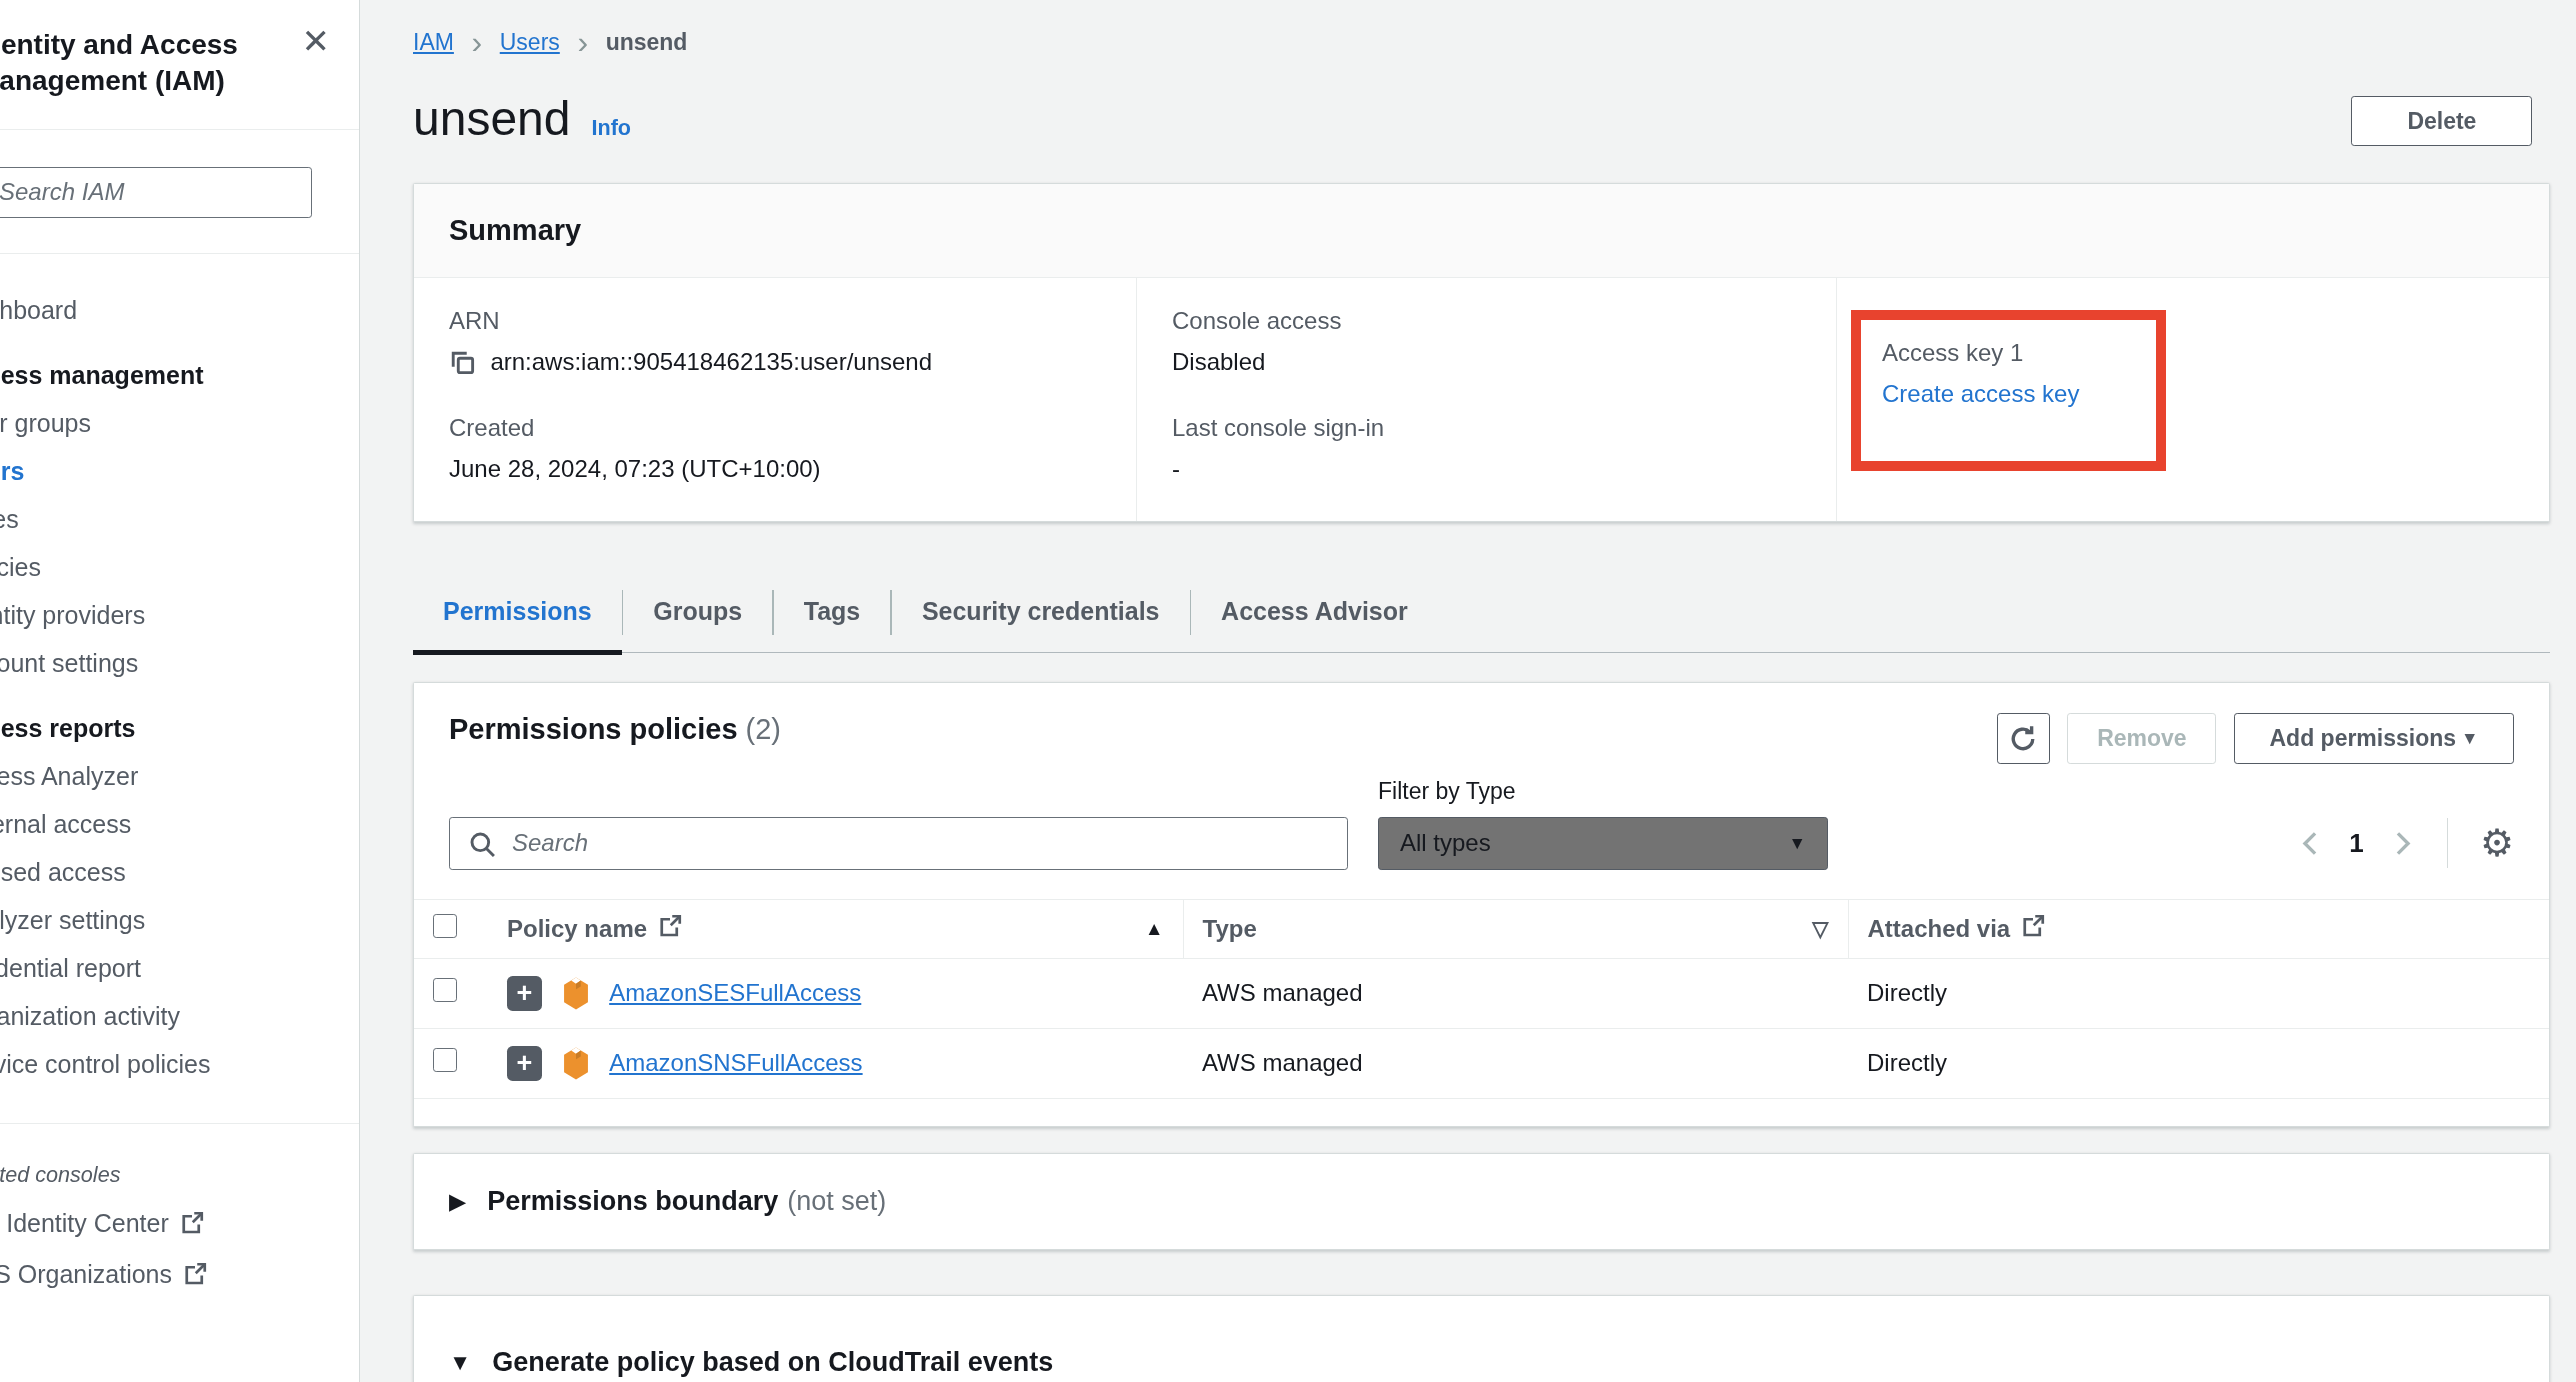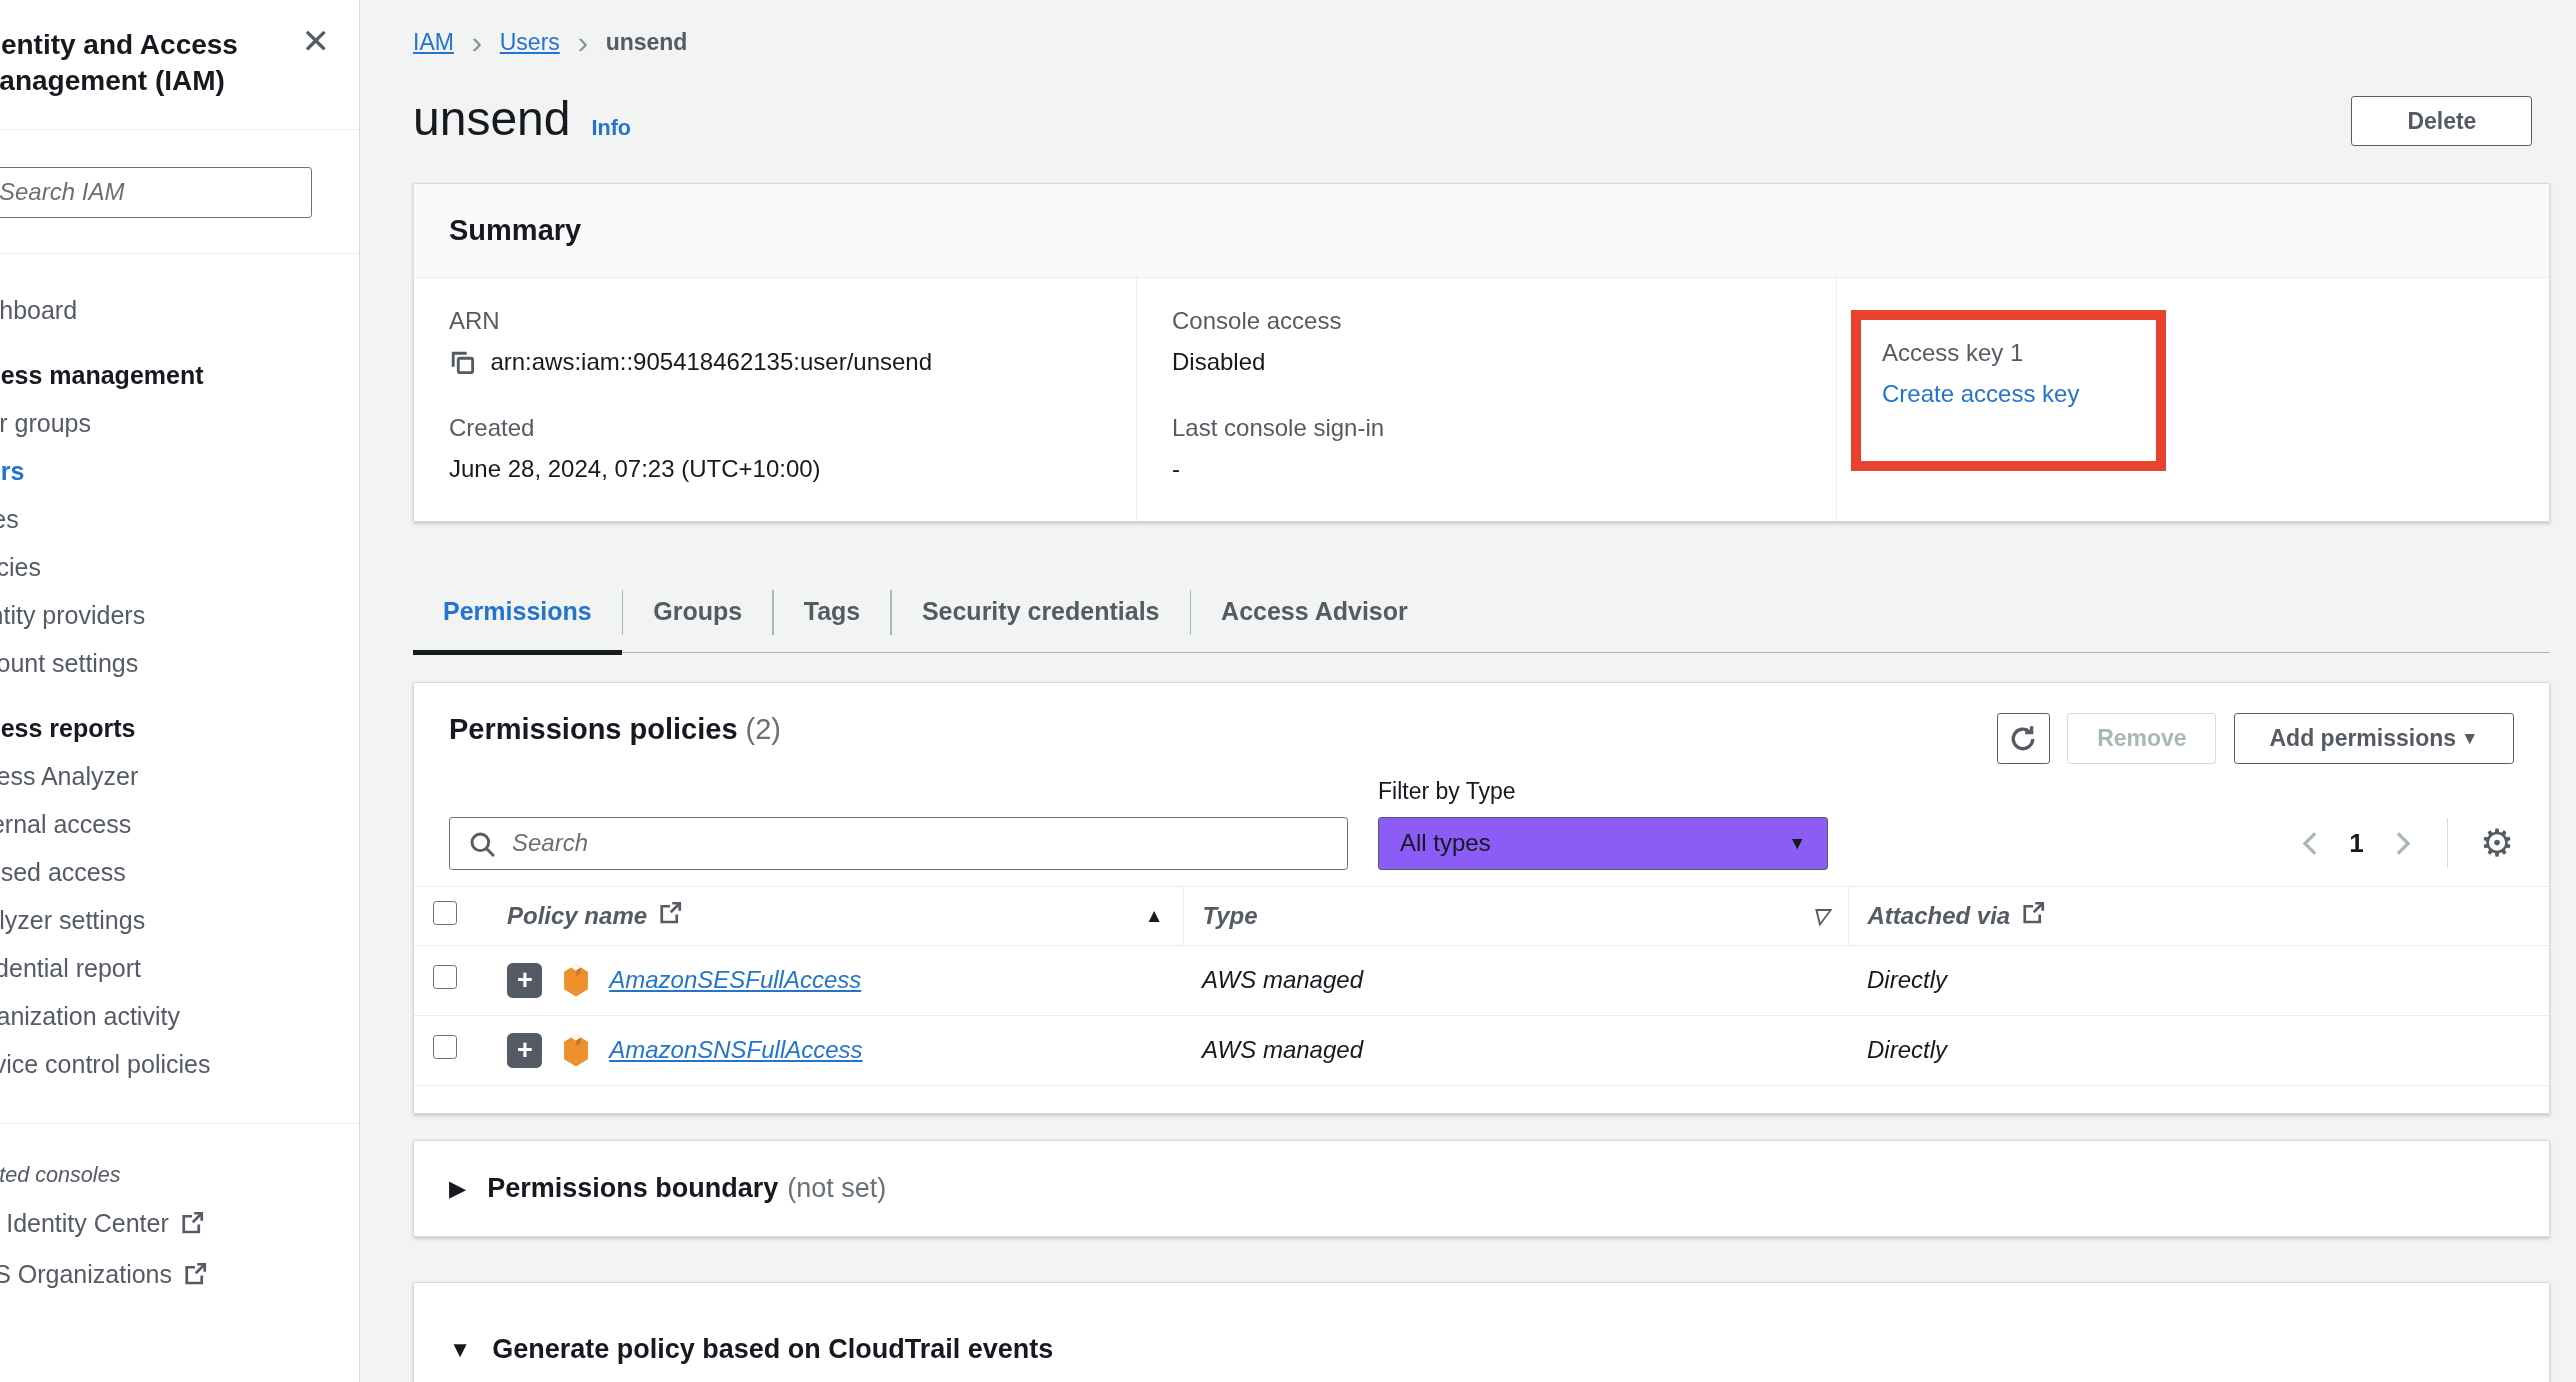--- a/index.html
+++ b/index.html
@@ -120,29 +120,29 @@
     padding:0 16px 0 62px; font-size:24px; outline:none;
     font-family:"Liberation Sans", sans-serif; background:#fff; color:#16191f;
   }
   .pp-search::placeholder { font-style:italic; color:#687078; }
   .search-ico { position:absolute; left:19px; top:13px; color:#545b64; }
   .filter-group { margin-left:30px; }
   .filter-label { font-size:23px; color:#16191f; margin-bottom:11.2px; }
   .select-box {
     width:450px; height:53px; border:1.6px solid #545b64; border-radius:3.2px;
     display:flex; align-items:center; padding:0 21px; font-size:24px; color:#16191f;
-    background:#8b5cf6; cursor:pointer; justify-content:space-between;
+    background:#737373; cursor:pointer; justify-content:space-between;
   }
   .pagination { margin-left:auto; display:flex; align-items:center; gap:27px; height:53px; }
   .page-chevron { color:#aab7b8; display:inline-flex; cursor:default; }
   .page-num { font-size:26px; font-weight:700; color:#16191f; }
   .pag-divider { width:1.6px; height:50px; background:#d5dbdb; margin:0 4.8px; }
   .gear-ico { font-size:38px; color:#545b64; cursor:pointer; line-height:38px; }
 
-  table.pp-table { width:100%; border-collapse:collapse; margin-top:16px;font-style:italic; }
+  table.pp-table { width:100%; border-collapse:collapse; margin-top:29px; }
   .pp-table th {
     font-size:24px; font-weight:700; color:#545b64; text-align:left;
     border-top:1.6px solid #eaeded; border-bottom:1.6px solid #eaeded;
     height:59px; padding:0 19px; white-space:nowrap;
   }
   .pp-table th.col-type, .pp-table th.col-attached { border-left:1.6px solid #eaeded; }
   .pp-table td { font-size:24px; color:#16191f; height:70px; border-bottom:1.6px solid #eaeded; padding:0 19px; }
   .col-check { width:74px; }
   .col-name { width:695px; }
   .col-type { width:665px; }

